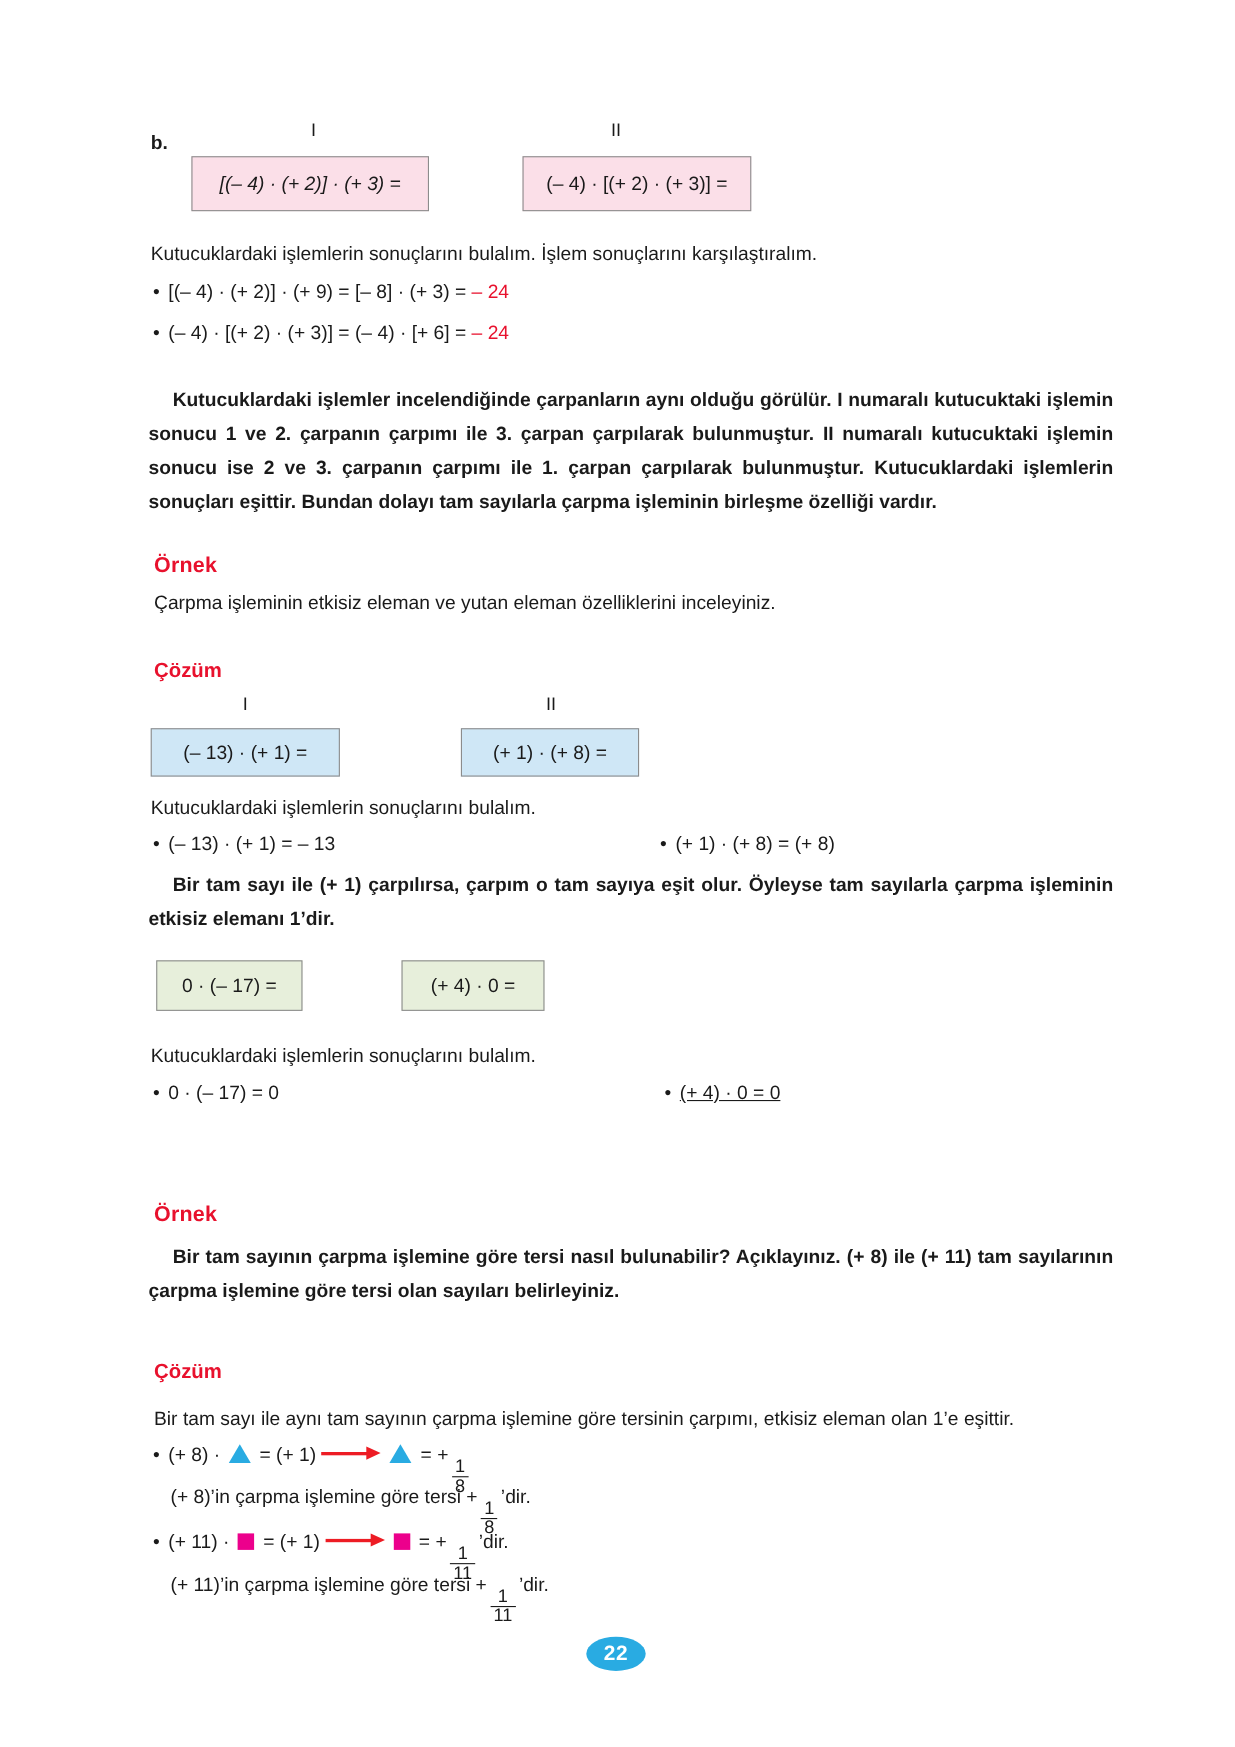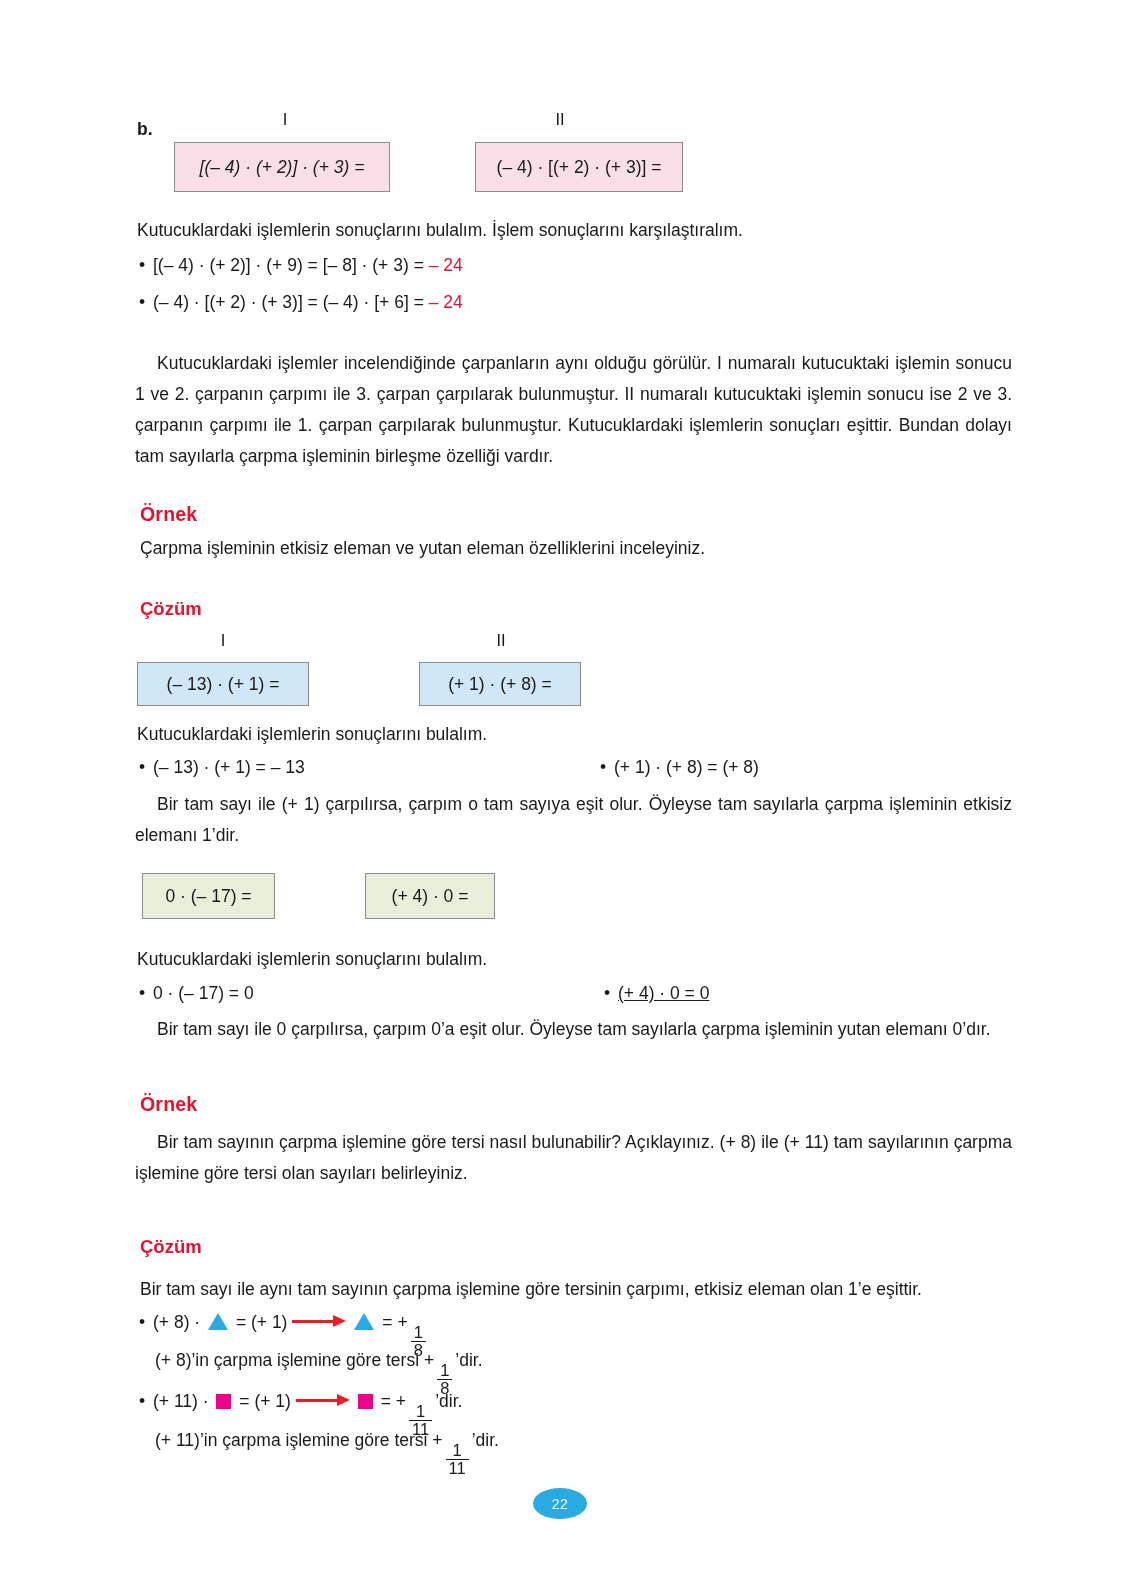--- a/index.html
+++ b/index.html
@@ -31,21 +31,21 @@
     white-space: pre;
   }
   .para {
     position: absolute;
     font-size: 17.5px;
     line-height: 31px;
     color: #1a1a1a;
     text-align: justify;
     text-justify: inter-word;
   }
-  .para-indent { text-indent: 22px; }
+  .para-indent { text-indent: 22px; font-weight: bold; }
 
   .bold { font-weight: bold; }
 
   .red      { color: #e8112d; }
   .heading-ornek {
     position: absolute;
     font-size: 19.5px;
     font-weight: bold;
     color: #e8112d;
     letter-spacing: .2px;
@@ -147,22 +147,22 @@
   }
 
   
   .pagenum {
     position: absolute;
     width: 54px;
     height: 31px;
     border-radius: 50%;
     background: #29abe2;
     color: #ffffff;
-    font-size: 14px;
-    font-weight: normal;
+    font-size: 19px;
+    font-weight: bold;
     display: flex;
     align-items: center;
     justify-content: center;
     letter-spacing: .5px;
   }
 </style>
 </head>
 <body>
 
 <div class="page">
@@ -213,21 +213,20 @@
 
   <div class="t" style="left:137px; top:947px;">Kutucuklardaki işlemlerin sonuçlarını bulalım.</div>
 
   <div class="bullet" style="left:139px; top:983px;">
     <span class="dot">•</span><span>0 · (– 17) = 0</span>
   </div>
   <div class="bullet" style="left:604px; top:983px;text-decoration:underline;">
     <span class="dot">•</span><span>(+ 4) · 0 = 0</span>
   </div>
 
-  <div class="para para-indent" style="left:135px; top:1014px; width:877px;">Bir tam sayı ile 0 çarpılırsa, çarpım 0’a eşit olur. Öyleyse tam sayılarla çarpma işleminin yutan elemanı 0’dır.</div>
 
   <div class="heading-ornek" style="left:140px; top:1093px;">Örnek</div>
 
   <div class="para para-indent" style="left:135px; top:1127px; width:877px;">Bir tam sayının çarpma işlemine göre tersi nasıl bulunabilir? Açıklayınız. (+ 8) ile (+ 11) tam sayılarının çarpma işlemine göre tersi olan sayıları belirleyiniz.</div>
 
   <div class="heading-cozum" style="left:140px; top:1236px;">Çözüm</div>
 
   <div class="t" style="left:140px; top:1277px;">Bir tam sayı ile aynı tam sayının çarpma işlemine göre tersinin çarpımı, etkisiz eleman olan 1’e eşittir.</div>
 
   <div class="bullet" style="left:139px; top:1312px;">

